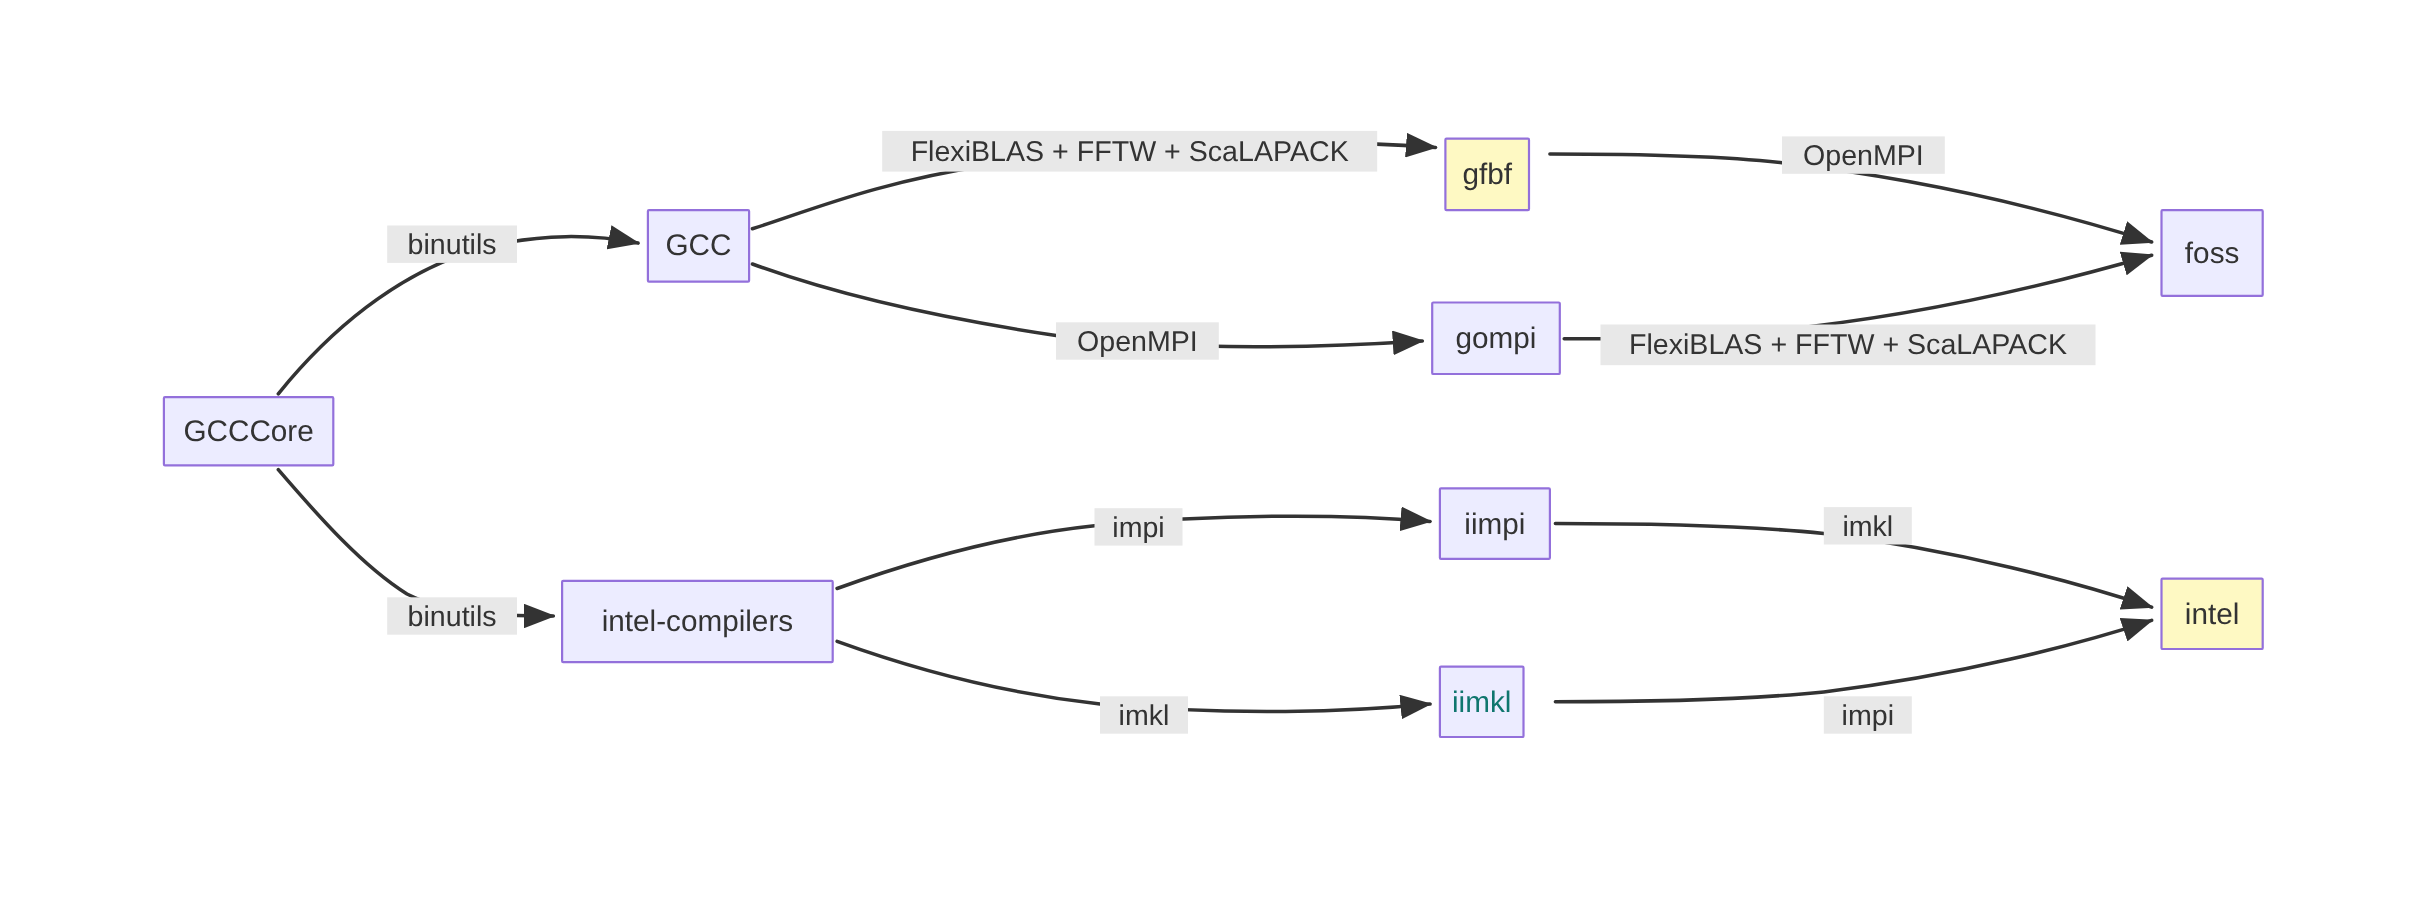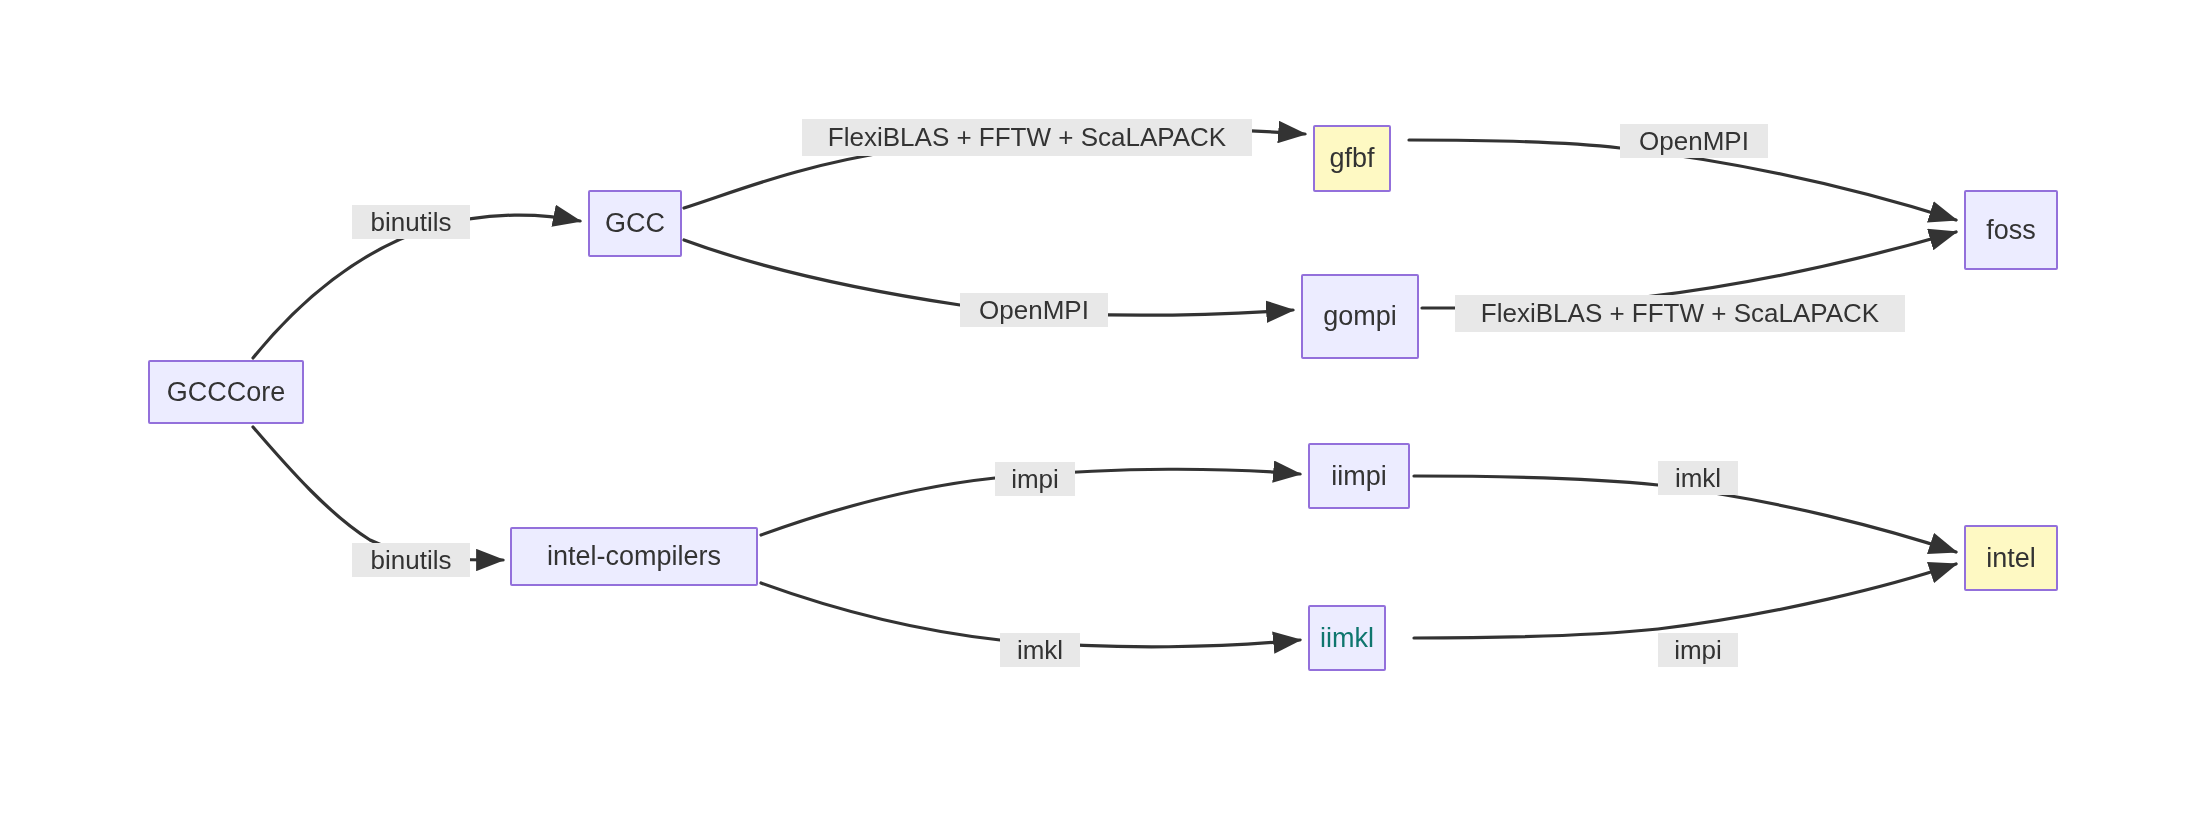--- a/index.html
+++ b/index.html
@@ -95,21 +95,21 @@
       <div class="edge-label" style="left: 352px; top: 543px; width: 118px; height: 34px; background: rgb(232, 232, 232); color: rgb(51, 51, 51);">binutils</div>
       <div class="edge-label" style="left: 995px; top: 462px; width: 80px; height: 34px; background: rgb(232, 232, 232); color: rgb(51, 51, 51);">impi</div>
       <div class="edge-label" style="left: 1000px; top: 633px; width: 80px; height: 34px; background: rgb(232, 232, 232); color: rgb(51, 51, 51);">imkl</div>
       <div class="edge-label" style="left: 1658px; top: 461px; width: 80px; height: 34px; background: rgb(232, 232, 232); color: rgb(51, 51, 51);">imkl</div>
       <div class="edge-label" style="left: 1658px; top: 633px; width: 80px; height: 34px; background: rgb(232, 232, 232); color: rgb(51, 51, 51);">impi</div>
     </div>
   <div id="nodes">
       <div class="node" style="left: 148px; top: 360px; width: 156px; height: 64px; background: rgb(236, 236, 255); border-color: rgb(147, 112, 219); color: rgb(51, 51, 51);">GCCCore</div>
       <div class="node" style="left: 588px; top: 190px; width: 94px; height: 67px; background: rgb(236, 236, 255); border-color: rgb(147, 112, 219); color: rgb(51, 51, 51);">GCC</div>
       <div class="node" style="left: 1313px; top: 105px; width: 78px; height: 67px; background: #fef9c3; border-color: rgb(147, 112, 219); color: rgb(51, 51, 51); margin-top: 20px;">gfbf</div>
-      <div class="node" style="left: 1301px; top: 274px; width: 118px; height: 85px; background: rgb(236, 236, 255); border-color: rgb(147, 112, 219); color: rgb(51, 51, 51);">gompi</div>
+      <div class="node" style="left: 1301px; top: 274px; width: 118px; height: 67px; background: rgb(236, 236, 255); border-color: rgb(147, 112, 219); color: rgb(51, 51, 51);">gompi</div>
       <div class="node" style="left: 1964px; top: 190px; width: 94px; height: 80px; background: rgb(236, 236, 255); border-color: rgb(147, 112, 219); color: rgb(51, 51, 51);">foss</div>
-      <div class="node" style="left: 510px; top: 527px; width: 248px; height: 59px; background: rgb(236, 236, 255); border-color: rgb(147, 112, 219); color: rgb(51, 51, 51);">intel-compilers</div>
+      <div class="node" style="left: 510px; top: 527px; width: 248px; height: 76px; background: rgb(236, 236, 255); border-color: rgb(147, 112, 219); color: rgb(51, 51, 51);">intel-compilers</div>
       <div class="node" style="left: 1308px; top: 443px; width: 102px; height: 66px; background: rgb(236, 236, 255); border-color: rgb(147, 112, 219); color: rgb(51, 51, 51);">iimpi</div>
       <div class="node" style="left: 1308px; top: 605px; width: 78px; height: 66px; background: rgb(236, 236, 255); border-color: rgb(147, 112, 219); color: #0f766e;">iimkl</div>
       <div class="node" style="left: 1964px; top: 525px; width: 94px; height: 66px; background: #fef9c3; border-color: rgb(147, 112, 219); color: rgb(51, 51, 51);">intel</div>
     </div>
 
 </div>
 
 </body></html>

